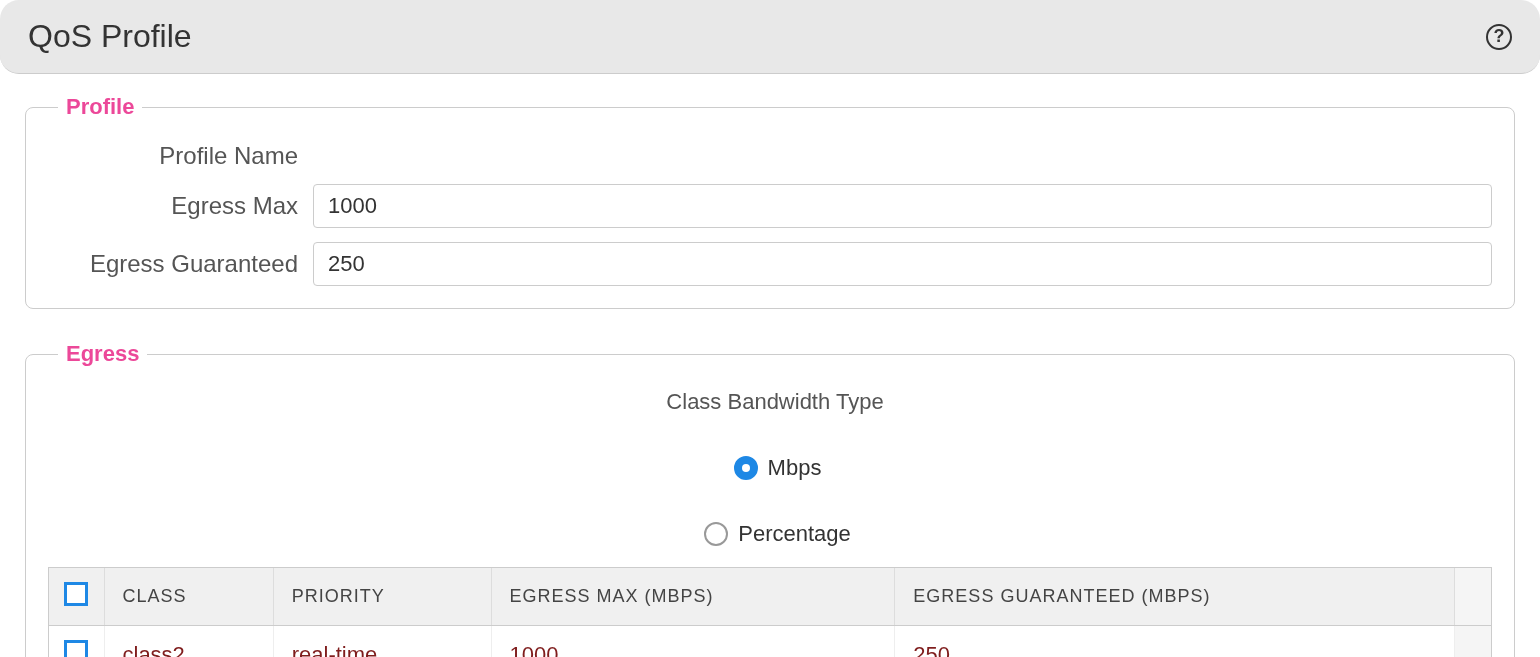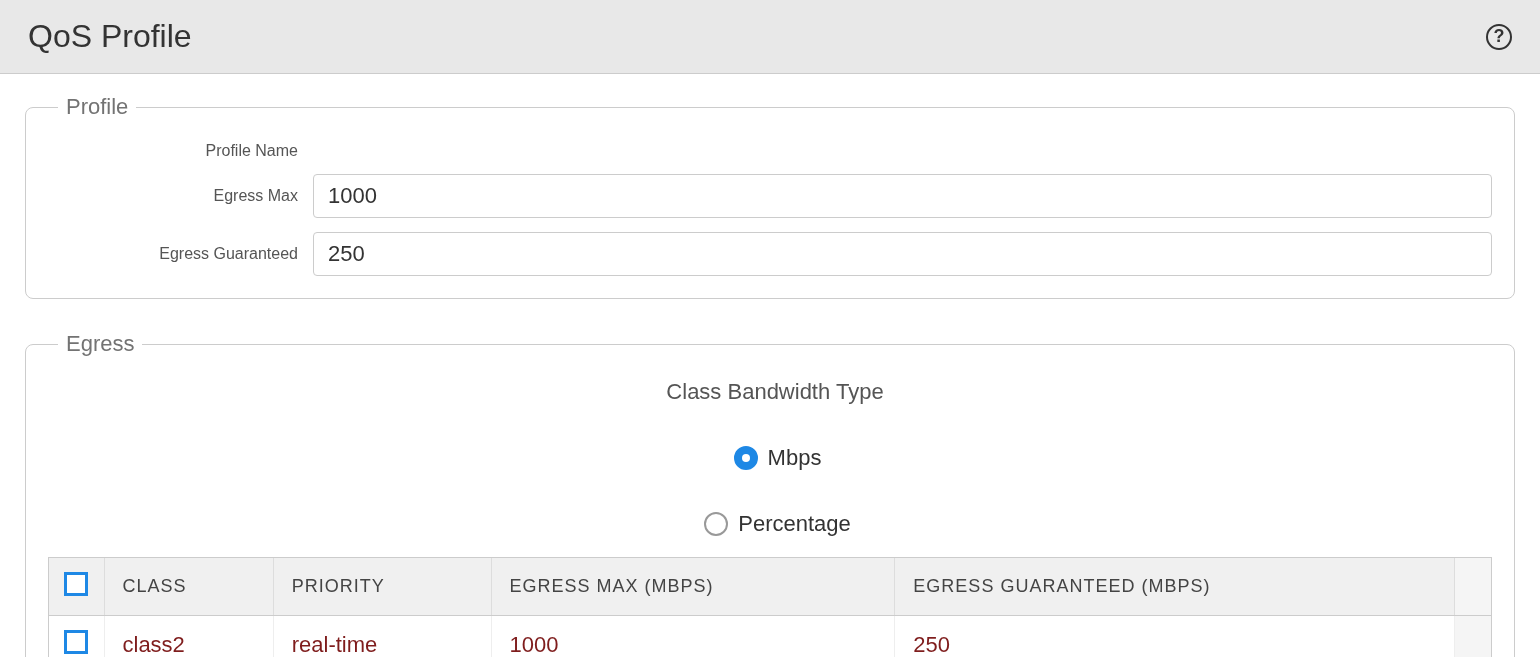--- a/index.html
+++ b/index.html
@@ -14,20 +14,21 @@
       color: #333;
     }
     
     .header-bar {
       background: #e8e8e8;
       border-bottom: 1px solid #ccc;
       padding: 18px 28px;
       display: flex;
       justify-content: space-between;
       align-items: center;
+      border-radius: 19px;
     }
     
     .page-title {
       font-size: 32px;
       font-weight: 400;
       color: #333;
     }
     
     .help-icon {
       width: 26px;
@@ -50,41 +51,41 @@
     fieldset {
       border: 1px solid #ccc;
       border-radius: 8px;
       padding: 22px 22px 22px 22px;
       margin-bottom: 32px;
       position: relative;
     }
     
     legend {
       font-size: 22px;
-      font-weight: 400;
-      color: #737373;
+      font-weight: 700;
+      color: #ec4899;
       padding: 0 8px;
       margin-left: 10px;
     }
     
     .form-row {
       display: flex;
       align-items: center;
       margin-bottom: 14px;
     }
     
     .form-row:last-child {
       margin-bottom: 0;
     }
     
     .form-label {
       width: 265px;
       text-align: right;
       padding-right: 15px;
-      font-size: 16px;
+      font-size: 24px;
       color: #555;
     }
     
     .form-input {
       flex: 1;
       font-size: 22px;
       padding: 8px 14px;
       border: 1px solid #ccc;
       border-radius: 4px;
       color: #333;

